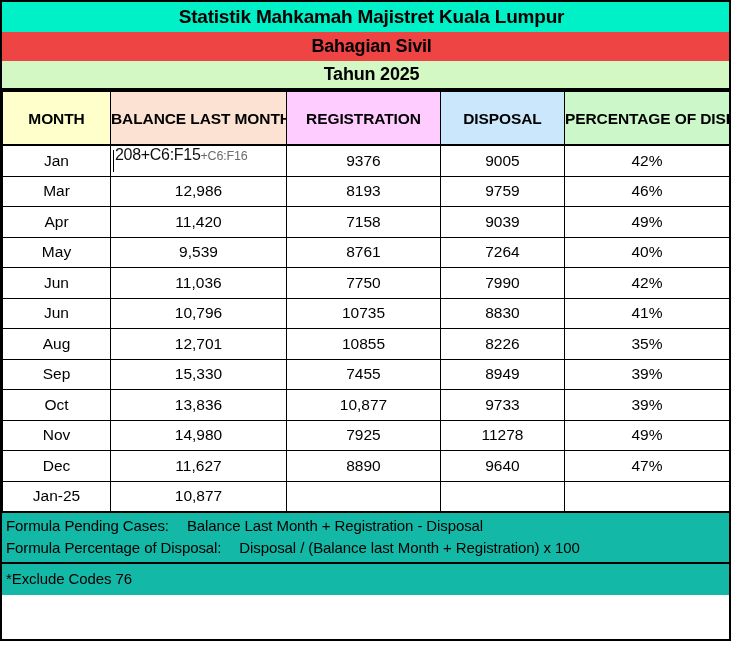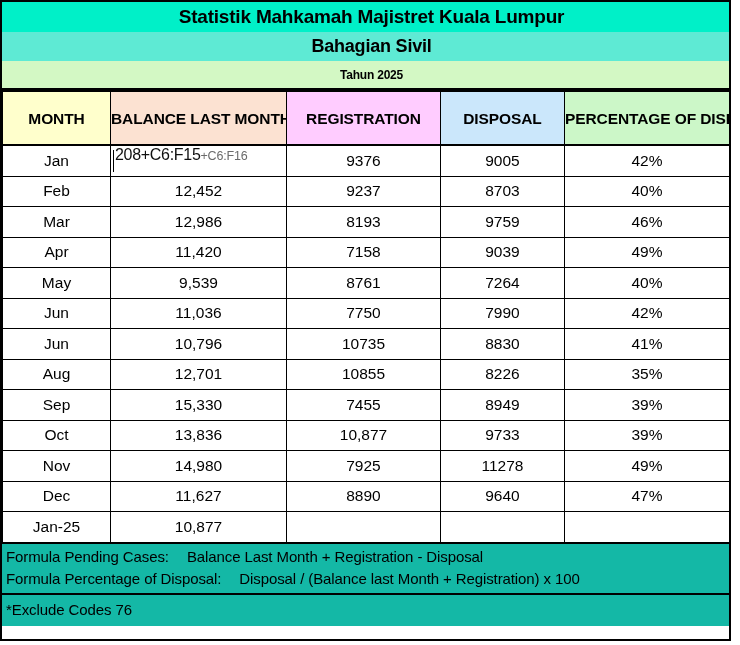--- a/index.html
+++ b/index.html
@@ -40,27 +40,27 @@
     font-stretch: condensed;
     padding-left: 12px;
   }
   .title-1 {
     height: 30px;
     background: #00F0C8;
     font-size: 19px;
   }
   .title-2 {
     height: 29px;
-    background: #5eead4;
+    background: #ef4444;
     font-size: 18px;
   }
   .title-3 {
     height: 29px;
     background: #D3F8C4;
-    font-size: 12px;
+    font-size: 18px;
     border-bottom: 2px solid #000000;
   }
 
   
   table.grid {
     border-collapse: collapse;
     table-layout: fixed;
     width: 100%;
     font-size: 15px;
     color: #000000;
@@ -201,27 +201,20 @@
               <span class="caret"></span>
               <span class="formula-main">208+C6:F15</span>
               <span class="formula-ghost">+C6:F16</span>
             </span>
           </td>
           <td>9376</td>
           <td>9005</td>
           <td>42%</td>
         </tr>
         <tr class="data">
-          <td>Feb</td>
-          <td>12,452</td>
-          <td>9237</td>
-          <td>8703</td>
-          <td>40%</td>
-        </tr>
-        <tr class="data">
           <td>Mar</td>
           <td>12,986</td>
           <td>8193</td>
           <td>9759</td>
           <td>46%</td>
         </tr>
         <tr class="data">
           <td>Apr</td>
           <td>11,420</td>
           <td>7158</td>

